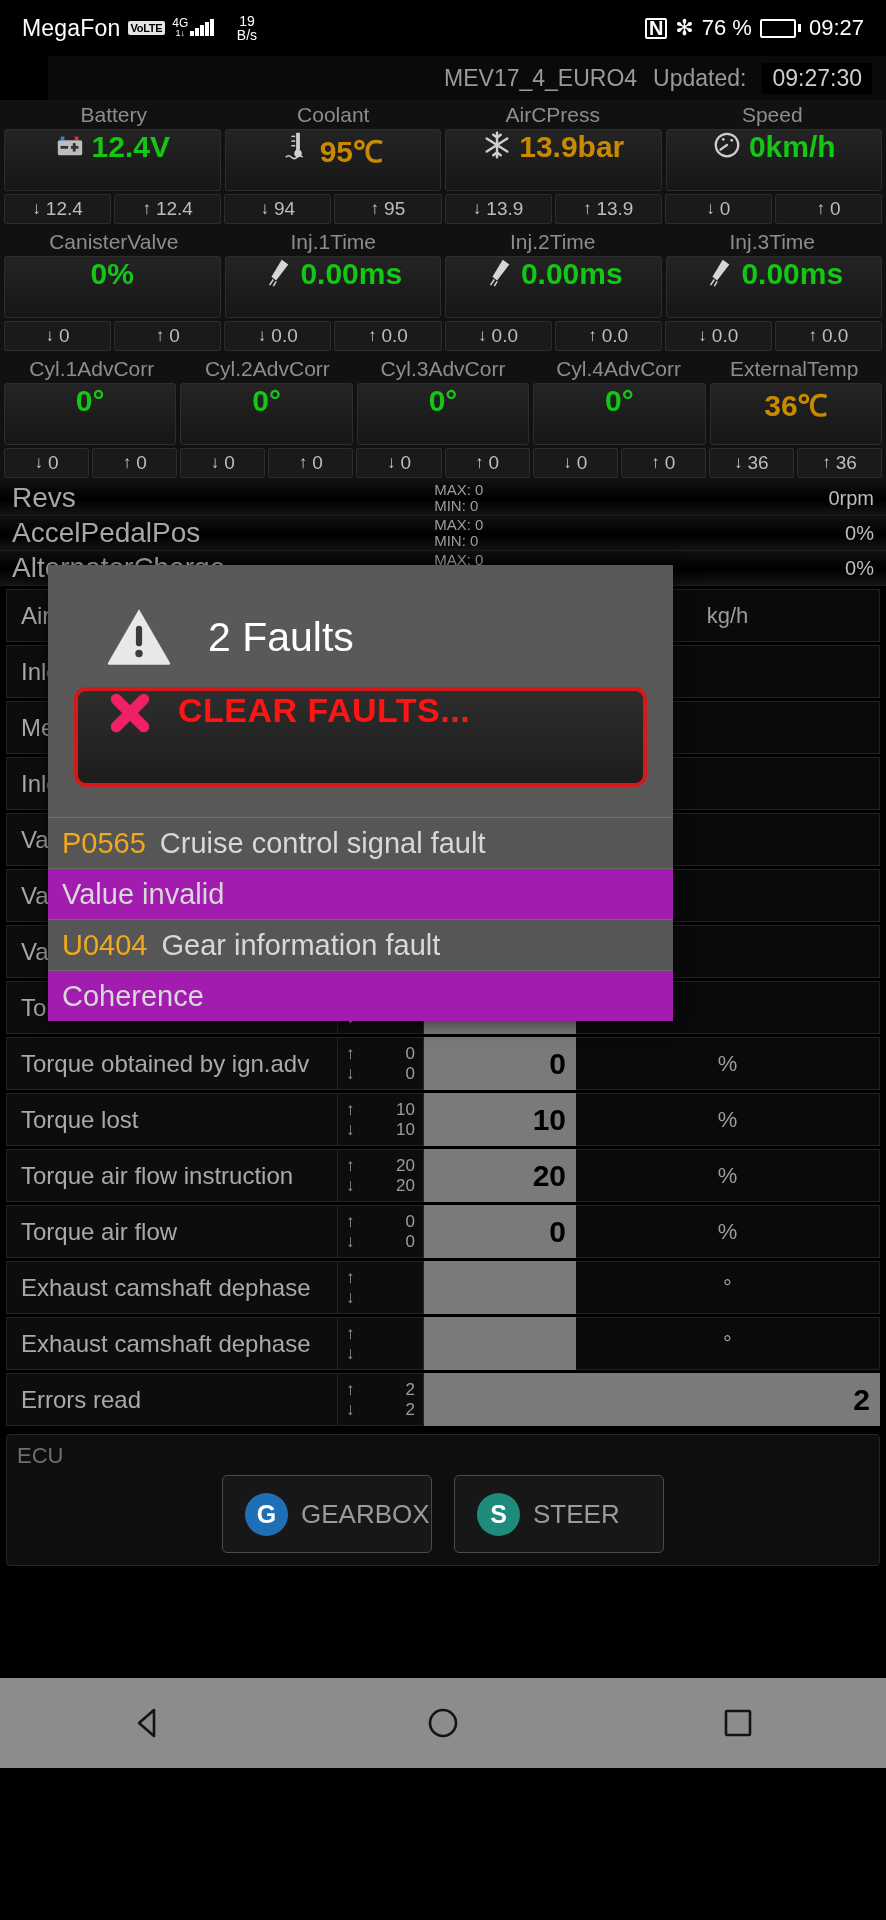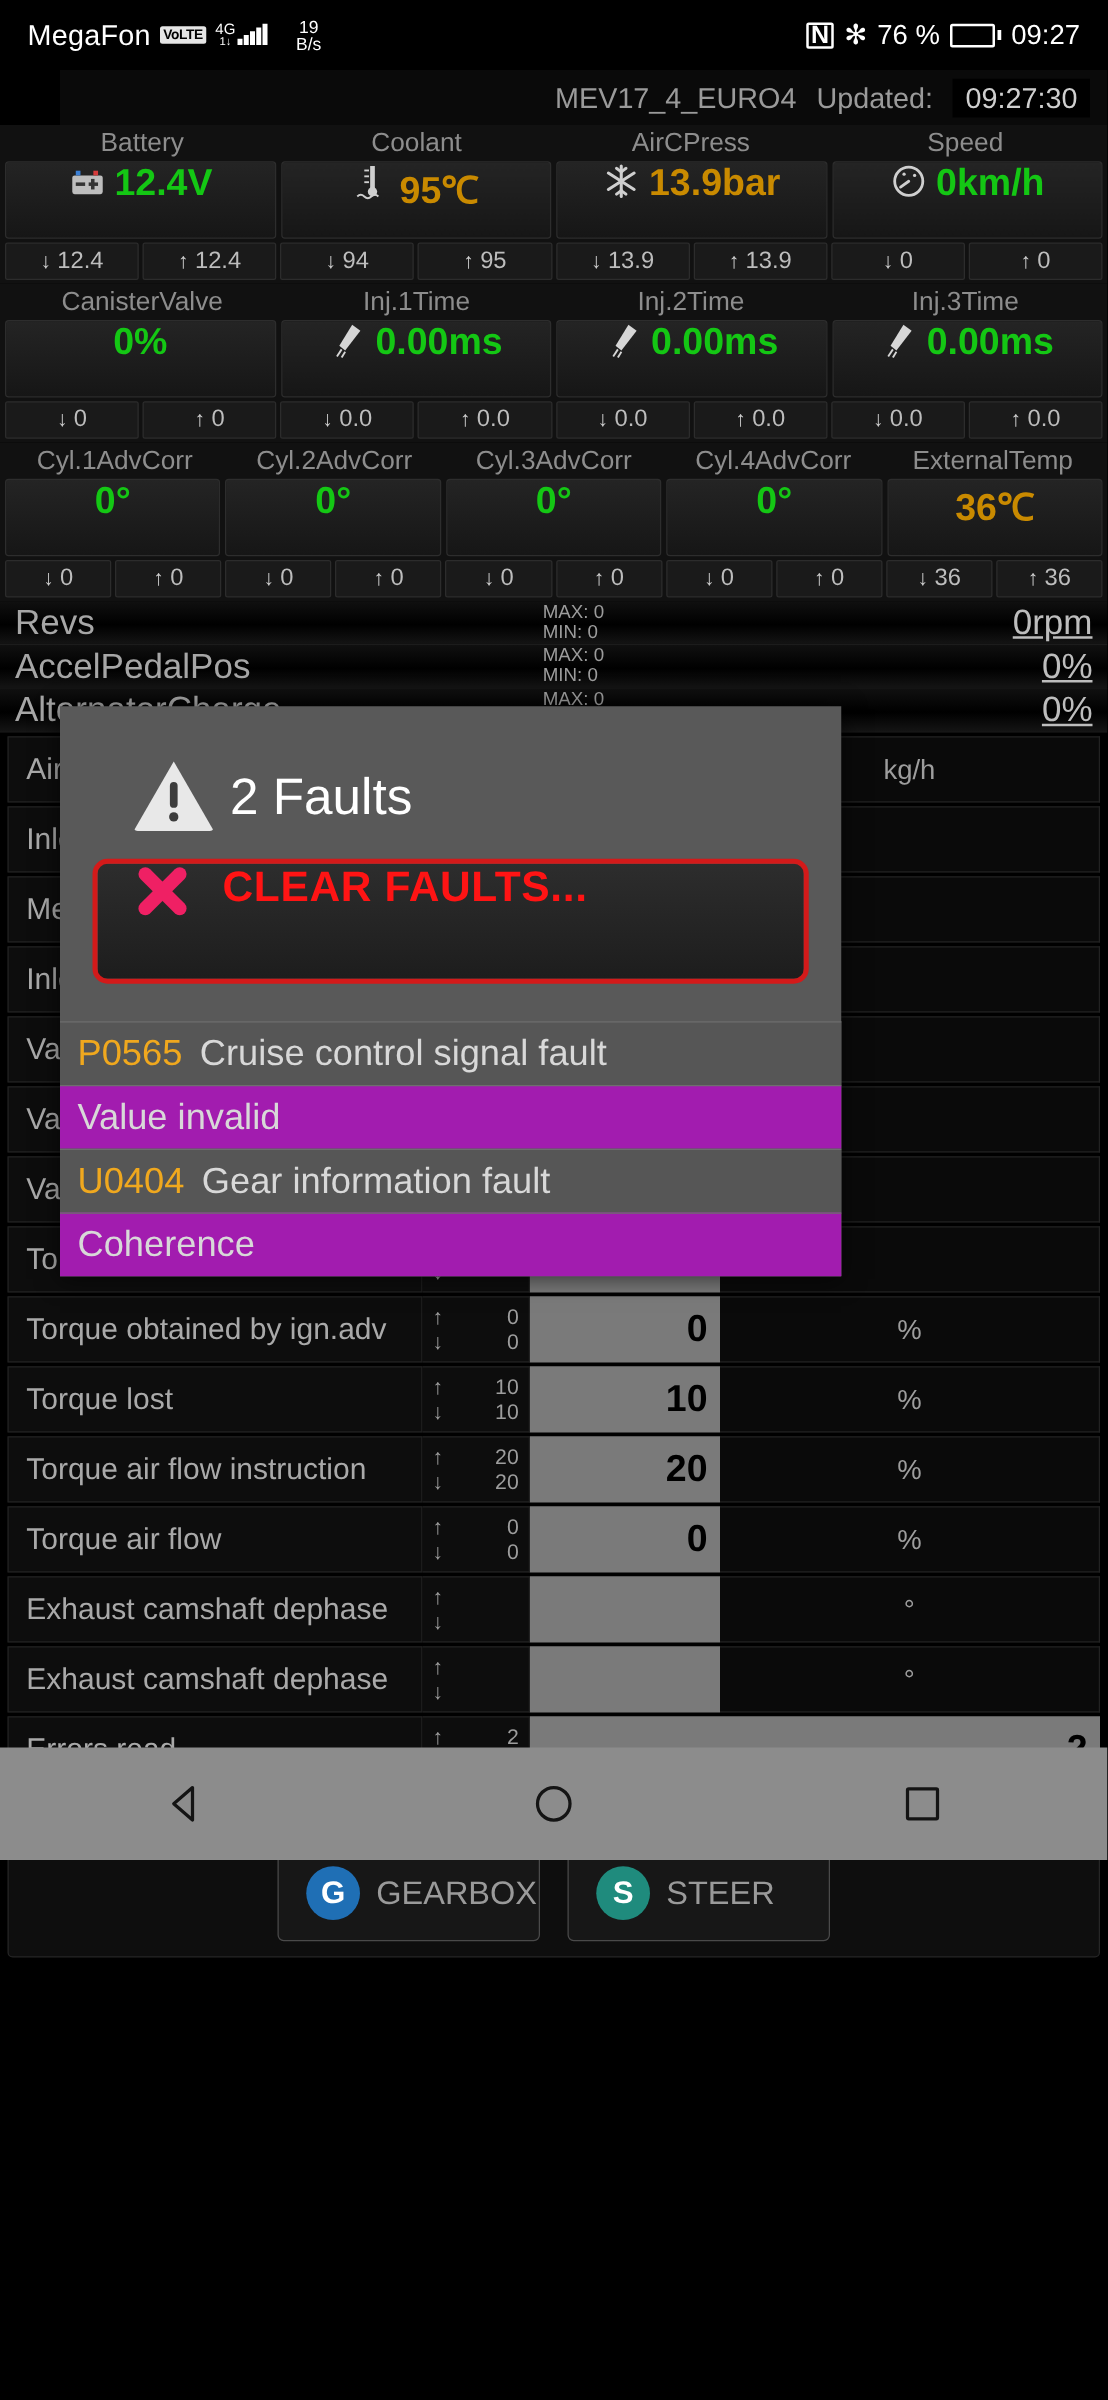--- a/index.html
+++ b/index.html
@@ -2,21 +2,21 @@
 <html><head>
 <meta charset="utf-8">
 <style>
   * { box-sizing: border-box; margin:0; padding:0; }
   html,body {
     width:886px; height:1920px;
     background:#000;
     font-family:"Liberation Sans", sans-serif;
     overflow:hidden;
   }
-  #screen { position:relative; width:886px; height:1488px; background:#000; }
+  #screen { position:relative; width:886px; height:1768px; background:#000; }
 
   
   .statusbar {
     height:56px; background:#000; color:#fff;
     display:flex; align-items:center; padding:0 22px;
     font-size:22px;
   }
   .sb-left { display:flex; align-items:center; gap:7px; }
   .carrier { font-size:23px; letter-spacing:.2px; }
   .volte {
@@ -77,21 +77,21 @@
 
   
   .strip {
     height:35px; background:linear-gradient(#101010,#000 55%,#141414);
     border-bottom:1px solid #1c1c1c;
     display:flex; align-items:center; position:relative; padding:0 12px;
   }
   .strip .nm { color:#a6a6a6; font-size:28px; }
   .strip .mm { position:absolute; left:50%; transform:translateX(-18%); color:#9c9c9c;
                font-size:15px; line-height:16px; text-align:left; }
-  .strip .vv { margin-left:auto; color:#bdbdbd; font-size:28px;text-decoration:underline; }
+  .strip .vv { margin-left:auto; color:#bdbdbd; font-size:20px; }
 
   
   .tbl { padding:3px 6px 0 6px; }
   .trow { display:flex; align-items:stretch; height:53px; margin-bottom:3px; }
   .t-name {
     flex:0 0 332px; background:#0d0d0d; border:1px solid #222;
     display:flex; align-items:center; padding-left:14px;
     color:#a9a9a9; font-size:24px;
   }
   .t-mm {
@@ -135,21 +135,21 @@
     position:absolute; left:0; bottom:0; width:886px; height:90px;
     background:#8c8c8c; display:flex; align-items:center; justify-content:space-around;
   }
   .nav-ic { width:40px; height:40px; }
 
   
   .dlg {
     position:absolute; left:48px; top:565px; width:625px;
     background:#595959; box-shadow:0 2px 18px rgba(0,0,0,.6);
   }
-  .dlg-hd { display:flex; align-items:center; gap:12px; padding:42px 0 14px 58px; }
+  .dlg-hd { display:flex; align-items:center; gap:36px; padding:42px 0 14px 58px; }
   .dlg-hd .ttl { color:#fff; font-size:41px; }
   .warn-svg { width:66px; height:60px; }
   .clearbtn {
     margin:6px 26px 30px 26px; height:100px;
     background:linear-gradient(#2d2d2d,#1d1d1d);
     border:4px solid #d31a1a; border-radius:12px;
     display:flex; align-items:flex-start; gap:26px; padding-left:30px;
   }
   .clearbtn .xmark { width:44px; height:44px; }
   .clearbtn .lbl { color:#ff1414; font-size:34px; font-weight:bold; letter-spacing:.5px; }

